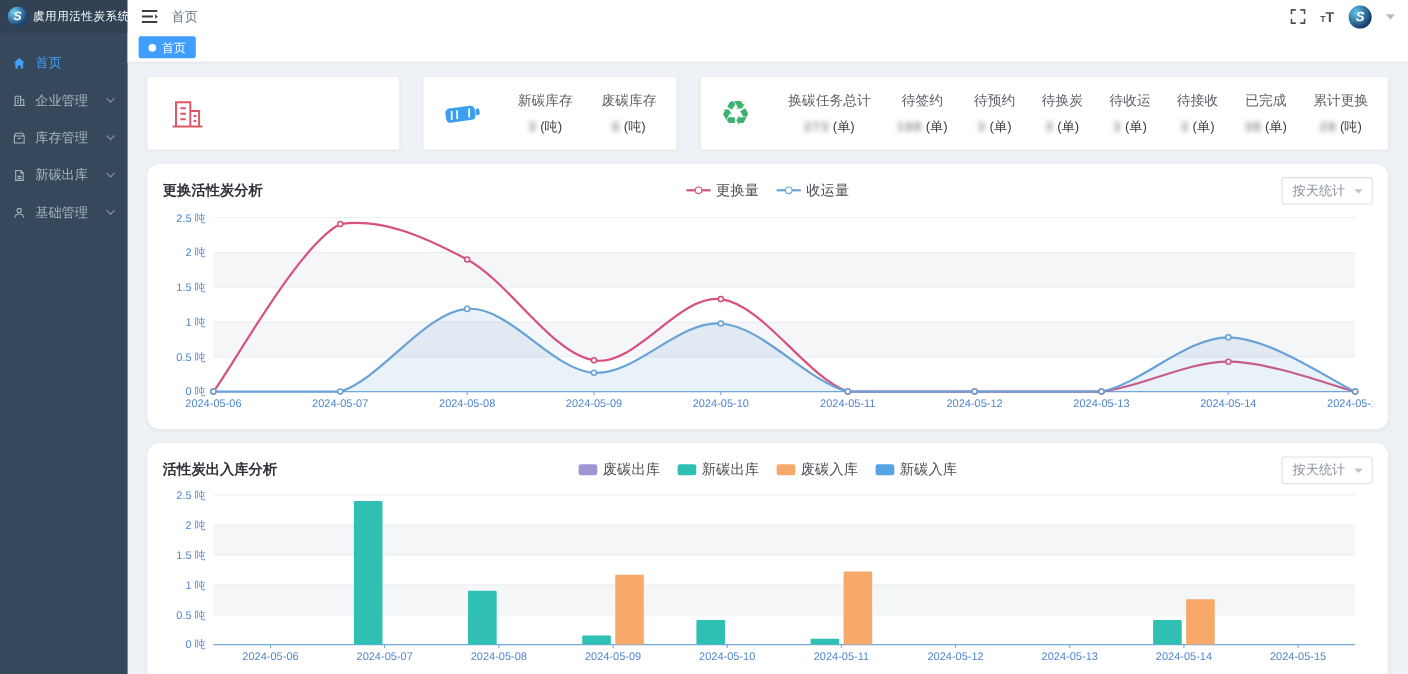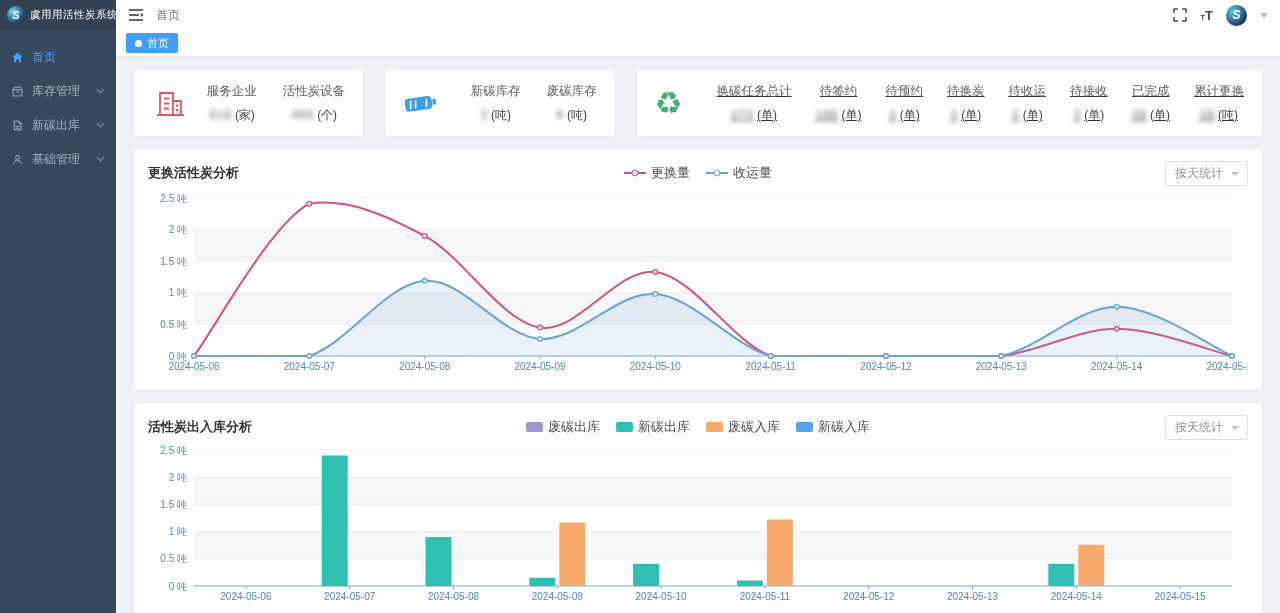--- a/index.html
+++ b/index.html
@@ -43,30 +43,30 @@
 
   .content { flex:1; padding:13px 18px 0 18px; overflow:hidden; }
 
   
   .stats-row { display:flex; gap:22px; margin-bottom:13px; }
   .card { background:#fff; border-radius:3px; box-shadow:0 1px 4px rgba(0,0,0,.05); }
   .stat-card { height:66px; display:flex; align-items:center; padding:0 18px; }
   .stat-card .icon-wrap { display:flex; align-items:center; }
   .sc-1 { flex:1.05; } .sc-2 { flex:1.05;gap:12px; } .sc-3 { flex:3.2; }
   .stats { display:flex; margin-left:auto; gap:26px; }
-  .sc-3 .stats { flex:1; margin-left:34px; gap:0; justify-content:space-between;text-decoration:underline; }
+  .sc-3 .stats { flex:1; margin-left:34px; gap:0; justify-content:space-between; }
   .stat-col { text-align:center; }
   .stat-label { color:#5c6066; font-size:12.5px; margin-bottom:7px; white-space:nowrap; }
   .stat-val { font-size:12px; color:#3c4045; white-space:nowrap; }
   .stat-val .num { font-weight:bold; color:#8d939b; filter:blur(2.6px); letter-spacing:1px; }
   .stat-val .unit { margin-left:3px; }
   .recycle-glyph { font-size:31px; color:#3db273; line-height:1; }
 
   
-  .chart-card { padding:9px 14px 6px 14px; margin-bottom:13px; position:relative; }
+  .chart-card { padding:9px 14px 6px 14px; margin-bottom:13px; position:relative;border-radius:11px; }
   .chart-header { height:30px; display:flex; align-items:center; position:relative; }
   .chart-title { font-size:13px; font-weight:bold; color:#303237; }
   .legend { position:absolute; left:50%; transform:translateX(-50%); display:flex; gap:16px; align-items:center; }
   .lg-item { display:flex; align-items:center; gap:5px; cursor:pointer; }
   .lg-item .lbl { font-size:13px; color:#4a4d52; }
   .lg-line { width:22px; height:2px; position:relative; display:inline-block; }
   .lg-dot { position:absolute; left:50%; top:50%; transform:translate(-50%,-50%); width:7px; height:7px; border-radius:50%;
     background:#fff; border:1.6px solid; display:block; }
   .lg-rect { width:17px; height:10px; border-radius:2px; display:inline-block; }
   .select-box { margin-left:auto; height:25px; border:1px solid #dcdfe6; border-radius:3px; background:#fff;
@@ -90,20 +90,33 @@
           <span class="mi">
             <svg viewBox="0 0 16 16">
               <path d="M8 2.2 14 7.4h-1.7V14H9.7v-3.6H6.3V14H3.7V7.4H2Z" fill="currentColor"></path>
             </svg>
           </span>
           <span class="mlabel">首页</span>
         </div>
         <div class="menu-item">
           <span class="mi">
             <svg viewBox="0 0 16 16" fill="none" stroke="currentColor" stroke-width="1.2">
+              <path d="M3.5 13.5V3h6v10.5M5.5 5.5h2M5.5 8h2M5.5 10.5h2M9.5 13.5V7H13v6.5M2 13.5h12.5"></path>
+            </svg>
+          </span>
+          <span class="mlabel">企业管理</span>
+          <span class="chev">
+            <svg viewBox="0 0 10 6" fill="none" stroke="currentColor" stroke-width="1.3">
+              <polyline points="1,1 5,5 9,1"></polyline>
+            </svg>
+          </span>
+        </div>
+        <div class="menu-item">
+          <span class="mi">
+            <svg viewBox="0 0 16 16" fill="none" stroke="currentColor" stroke-width="1.2">
               <path d="M2.5 5.8h11v7.7h-11zM2.5 5.8 4.2 2.7h7.6l1.7 3.1M6.2 8.5h3.6"></path>
             </svg>
           </span>
           <span class="mlabel">库存管理</span>
           <span class="chev">
             <svg viewBox="0 0 10 6" fill="none" stroke="currentColor" stroke-width="1.3">
               <polyline points="1,1 5,5 9,1"></polyline>
             </svg>
           </span>
         </div>
@@ -172,30 +185,20 @@
 
     <div class="content">
 
       <div class="stats-row">
         <div class="card stat-card sc-1">
           <span class="icon-wrap">
             <svg width="36" height="36" viewBox="0 0 36 36" fill="none" stroke="#e05667" stroke-width="1.8">
               <path d="M8 30V8h13v22M12 13.5h5M12 18.5h5M12 23.5h5M21 16h8v14M24 20.5h2.5M24 25h2.5M5 30h27"></path>
               </svg>
           </span>
-          <div class="stats">
-              <div class="stat-col">
-                <div class="stat-label">服务企业</div>
-                <div class="stat-val"><span class="num">418</span><span class="unit">(家)</span></div>
-              </div>
-              <div class="stat-col">
-                <div class="stat-label">活性炭设备</div>
-                <div class="stat-val"><span class="num">468</span><span class="unit">(个)</span></div>
-              </div>
-            </div>
         </div>
         <div class="card stat-card sc-2">
           <span class="icon-wrap" style="transform:rotate(-8deg)">
             <svg width="36" height="30" viewBox="0 0 36 30">
               <rect x="2" y="9" width="27" height="13" rx="4" fill="#3b9ff0"></rect>
               <rect x="29.5" y="12.5" width="3.5" height="6" rx="1.5" fill="#3b9ff0"></rect>
               <g stroke="#fff" stroke-width="1.6">
                   <line x1="8" y1="11.5" x2="7" y2="19.5"></line>
                   <line x1="13" y1="11.5" x2="12" y2="19.5"></line>
                   <line x1="24" y1="11.5" x2="23" y2="19.5"></line>

